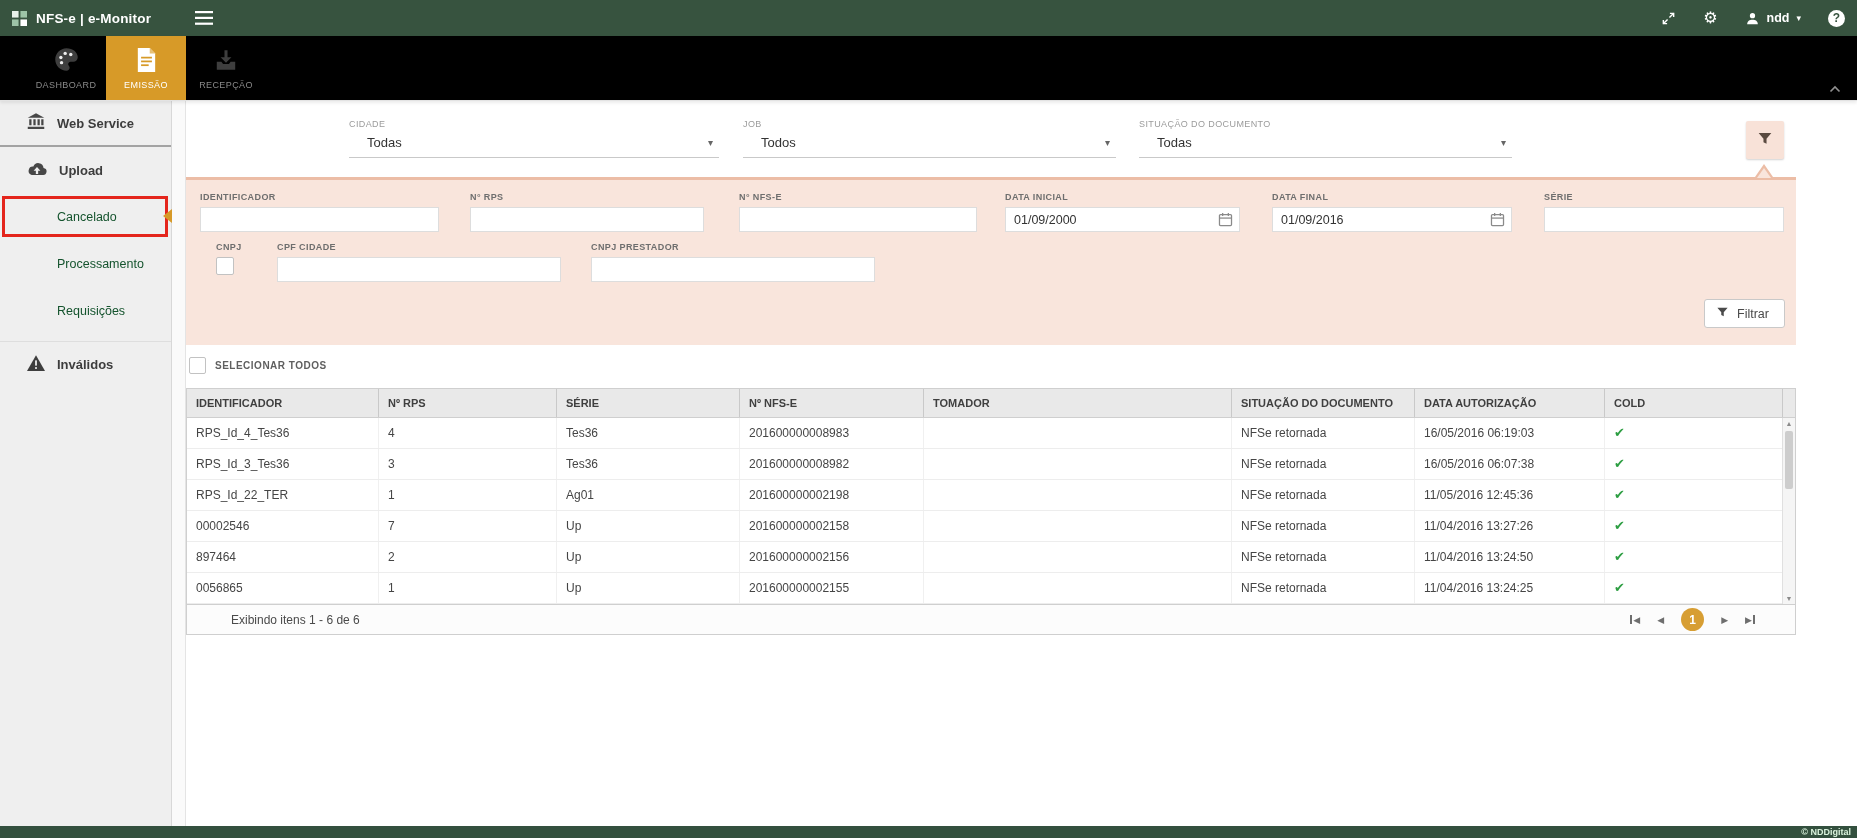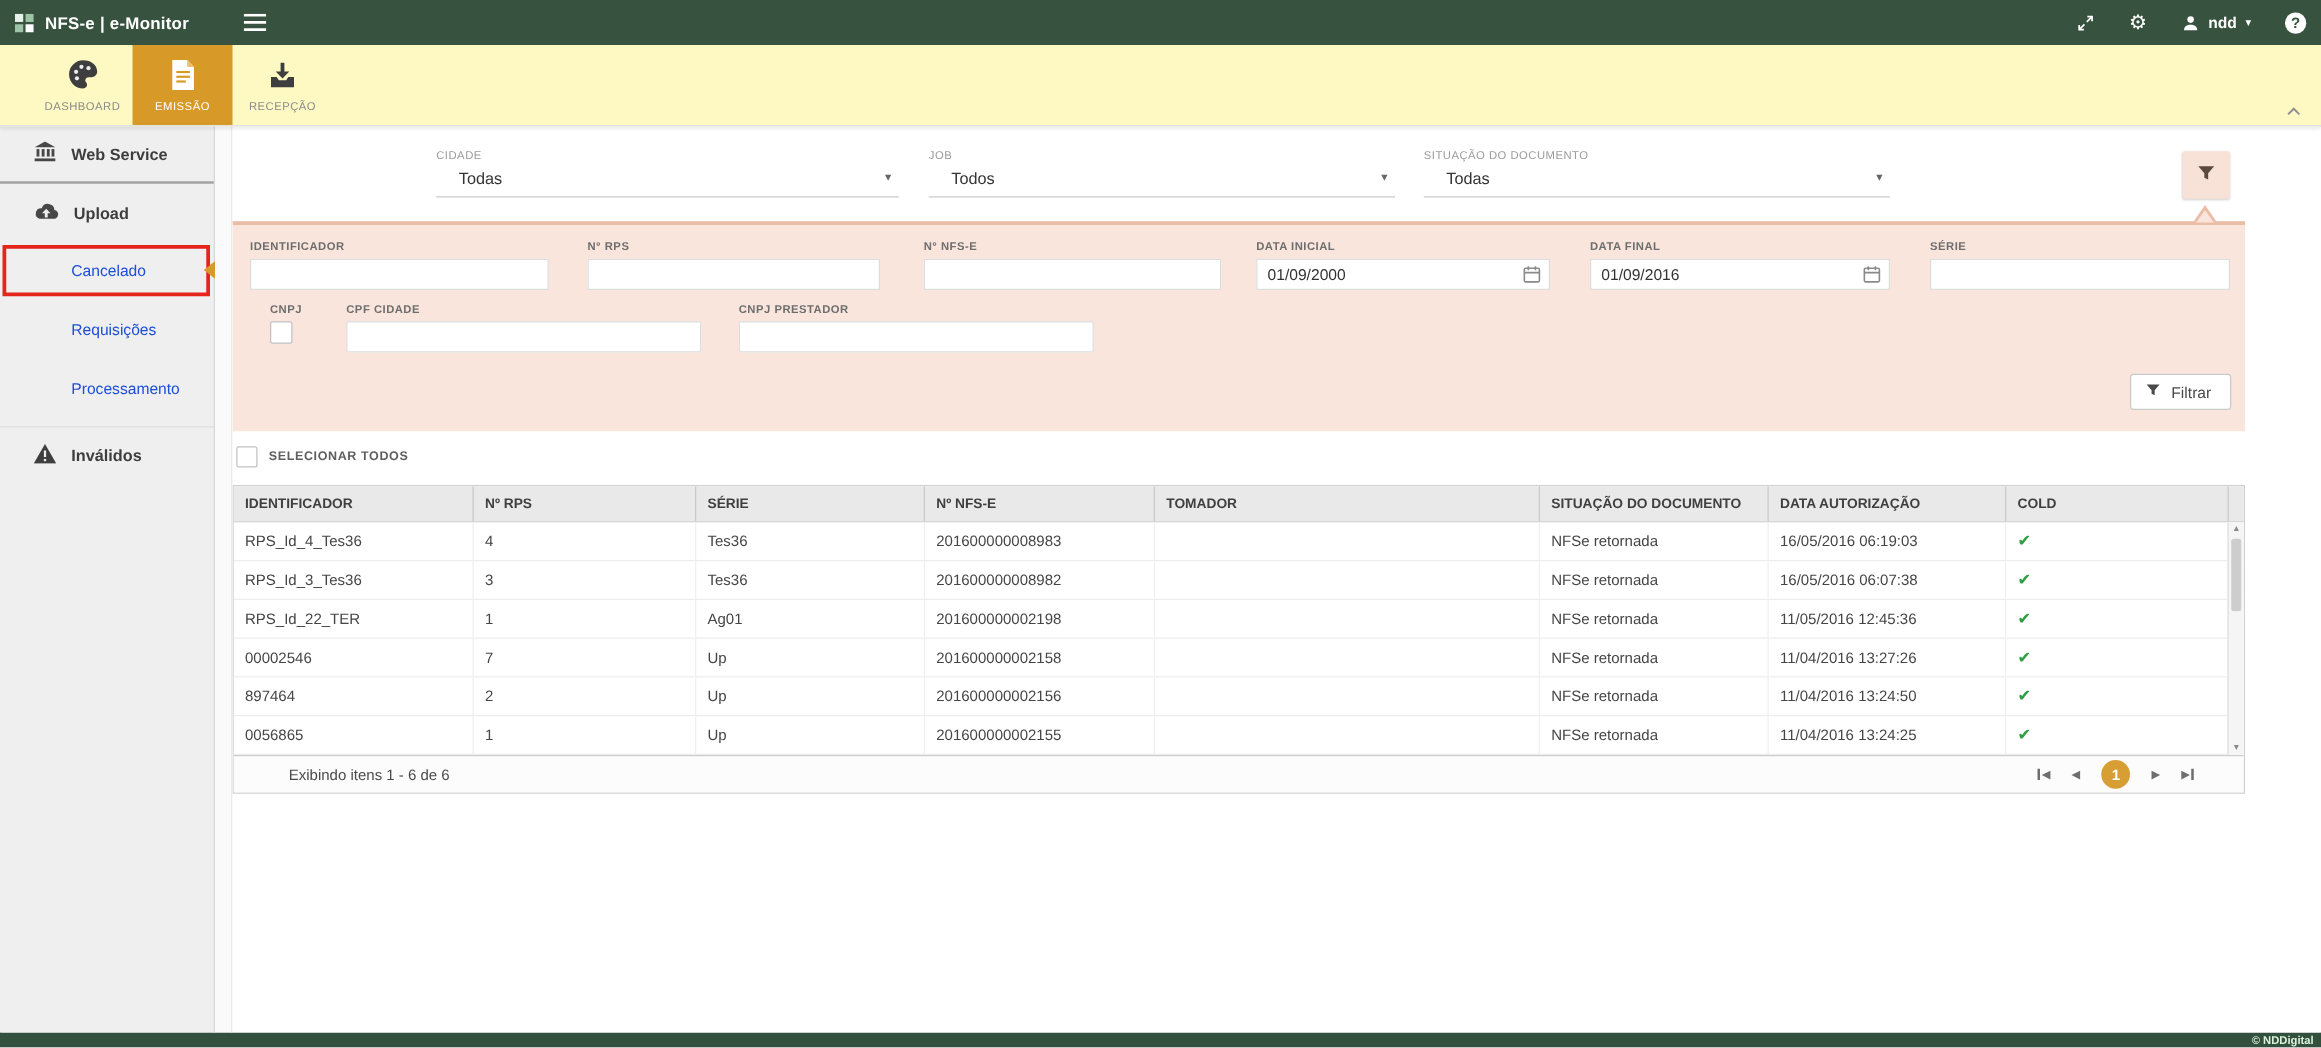--- a/index.html
+++ b/index.html
@@ -17,40 +17,40 @@
   .topbar-right { margin-left:auto; display:flex; align-items:center; gap:27px; }
   .tb-icon { display:inline-flex; align-items:center; cursor:pointer; }
   .gear-glyph { font-family:"DejaVu Sans",sans-serif; font-size:16px; color:#fff; line-height:1; }
   .user-menu { display:flex; align-items:center; gap:7px; cursor:pointer; }
   .user-name { font-size:12.5px; font-weight:bold; }
   .caret { font-size:9px; color:#fff; }
   .help-badge { width:17px; height:17px; border-radius:50%; background:#fff; color:#37533f;
                 font-size:12px; font-weight:bold; display:inline-flex; align-items:center; justify-content:center; cursor:pointer; }
 
   
-  .toolbar { height:65px; background:#fef9c3; display:flex; padding-left:26px; position:relative;
+  .toolbar { height:65px; background:#000000; display:flex; padding-left:26px; position:relative;
              border-bottom:1px solid #e3e3e3; box-shadow:0 2px 3px rgba(0,0,0,.08); z-index:3; }
   .tool-item { width:80px; display:flex; flex-direction:column; align-items:center; justify-content:center;
                gap:5px; font-size:9px; letter-spacing:.4px; color:#8a8a8a; cursor:pointer; }
   .tool-item.active { background:#d79a28; color:#fff; }
   .toolbar-collapse { position:absolute; right:16px; bottom:7px; cursor:pointer; display:inline-flex; }
 
   
   .body-row { display:flex; height:725px; position:relative; }
   .sidebar { width:172px; background:#efefef; border-right:1px solid #d8d8d8; position:relative; flex-shrink:0; }
   .gutter { width:14px; background:#fafafa; border-right:1px solid #e4e4e4; flex-shrink:0; }
   .main { flex:1; background:#fff; position:relative; overflow:hidden; }
   .content { margin-right:61px; position:relative; }
 
   
   .side-item { height:46px; display:flex; align-items:center; padding-left:27px; gap:12px;
                font-size:13px; font-weight:bold; color:#3d3d3d; cursor:pointer; }
   .side-item.sep-bottom { border-bottom:2px solid #a3a3a3; }
   .side-sub { height:47px; display:flex; align-items:center; padding-left:57px;
-              font-size:12.5px; font-weight:normal; color:#1d4ed8; cursor:pointer; }
+              font-size:12.5px; font-weight:normal; color:#14532d; cursor:pointer; }
   .side-sub.active { color:#1e1e1e; }
   .side-item.invalid { border-top:1px solid #dedede; margin-top:7px; }
   .annotation { position:absolute; left:2px; top:95px; width:166px; height:41px;
                 border:3px solid #e4251c; z-index:6; pointer-events:none; }
   .active-marker { position:absolute; right:-1px; top:108px; width:0; height:0; z-index:7;
                    border-top:7px solid transparent; border-bottom:7px solid transparent; border-right:9px solid #d79a28; }
 
   
   .filter-top { height:76px; position:relative; }
   .float-select { position:absolute; top:18px; cursor:pointer; }
@@ -245,24 +245,24 @@
               <path fill="#474747" d="M21.5 7.6A6.8 6.8 0 0 0 8.3 5.9 5.6 5.6 0 0 0 6 16.8h14a4.6 4.6 0 0 0 1.5-9.2z"></path>
               <path fill="#efefef" d="M13 6.4l4.4 4.8h-2.9v4.4h-3v-4.4H8.6z"></path>
             </svg>
         </span>
         <span>Upload</span>
       </div>
       <div class="side-sub">
         <span>Cancelado</span>
       </div>
       <div class="side-sub">
+        <span>Processamento</span>
+      </div>
+      <div class="side-sub">
         <span>Requisições</span>
-      </div>
-      <div class="side-sub">
-        <span>Processamento</span>
       </div>
       <div class="side-item invalid">
         <span>
           <svg width="18" height="16" viewBox="0 0 24 21">
               <path fill="#3e3e3e" d="M12 0L24 21H0z"></path>
               <rect x="10.8" y="7" width="2.4" height="7" fill="#efefef"></rect>
               <rect x="10.8" y="16" width="2.4" height="2.4" fill="#efefef"></rect>
             </svg>
         </span>
         <span>Inválidos</span>

